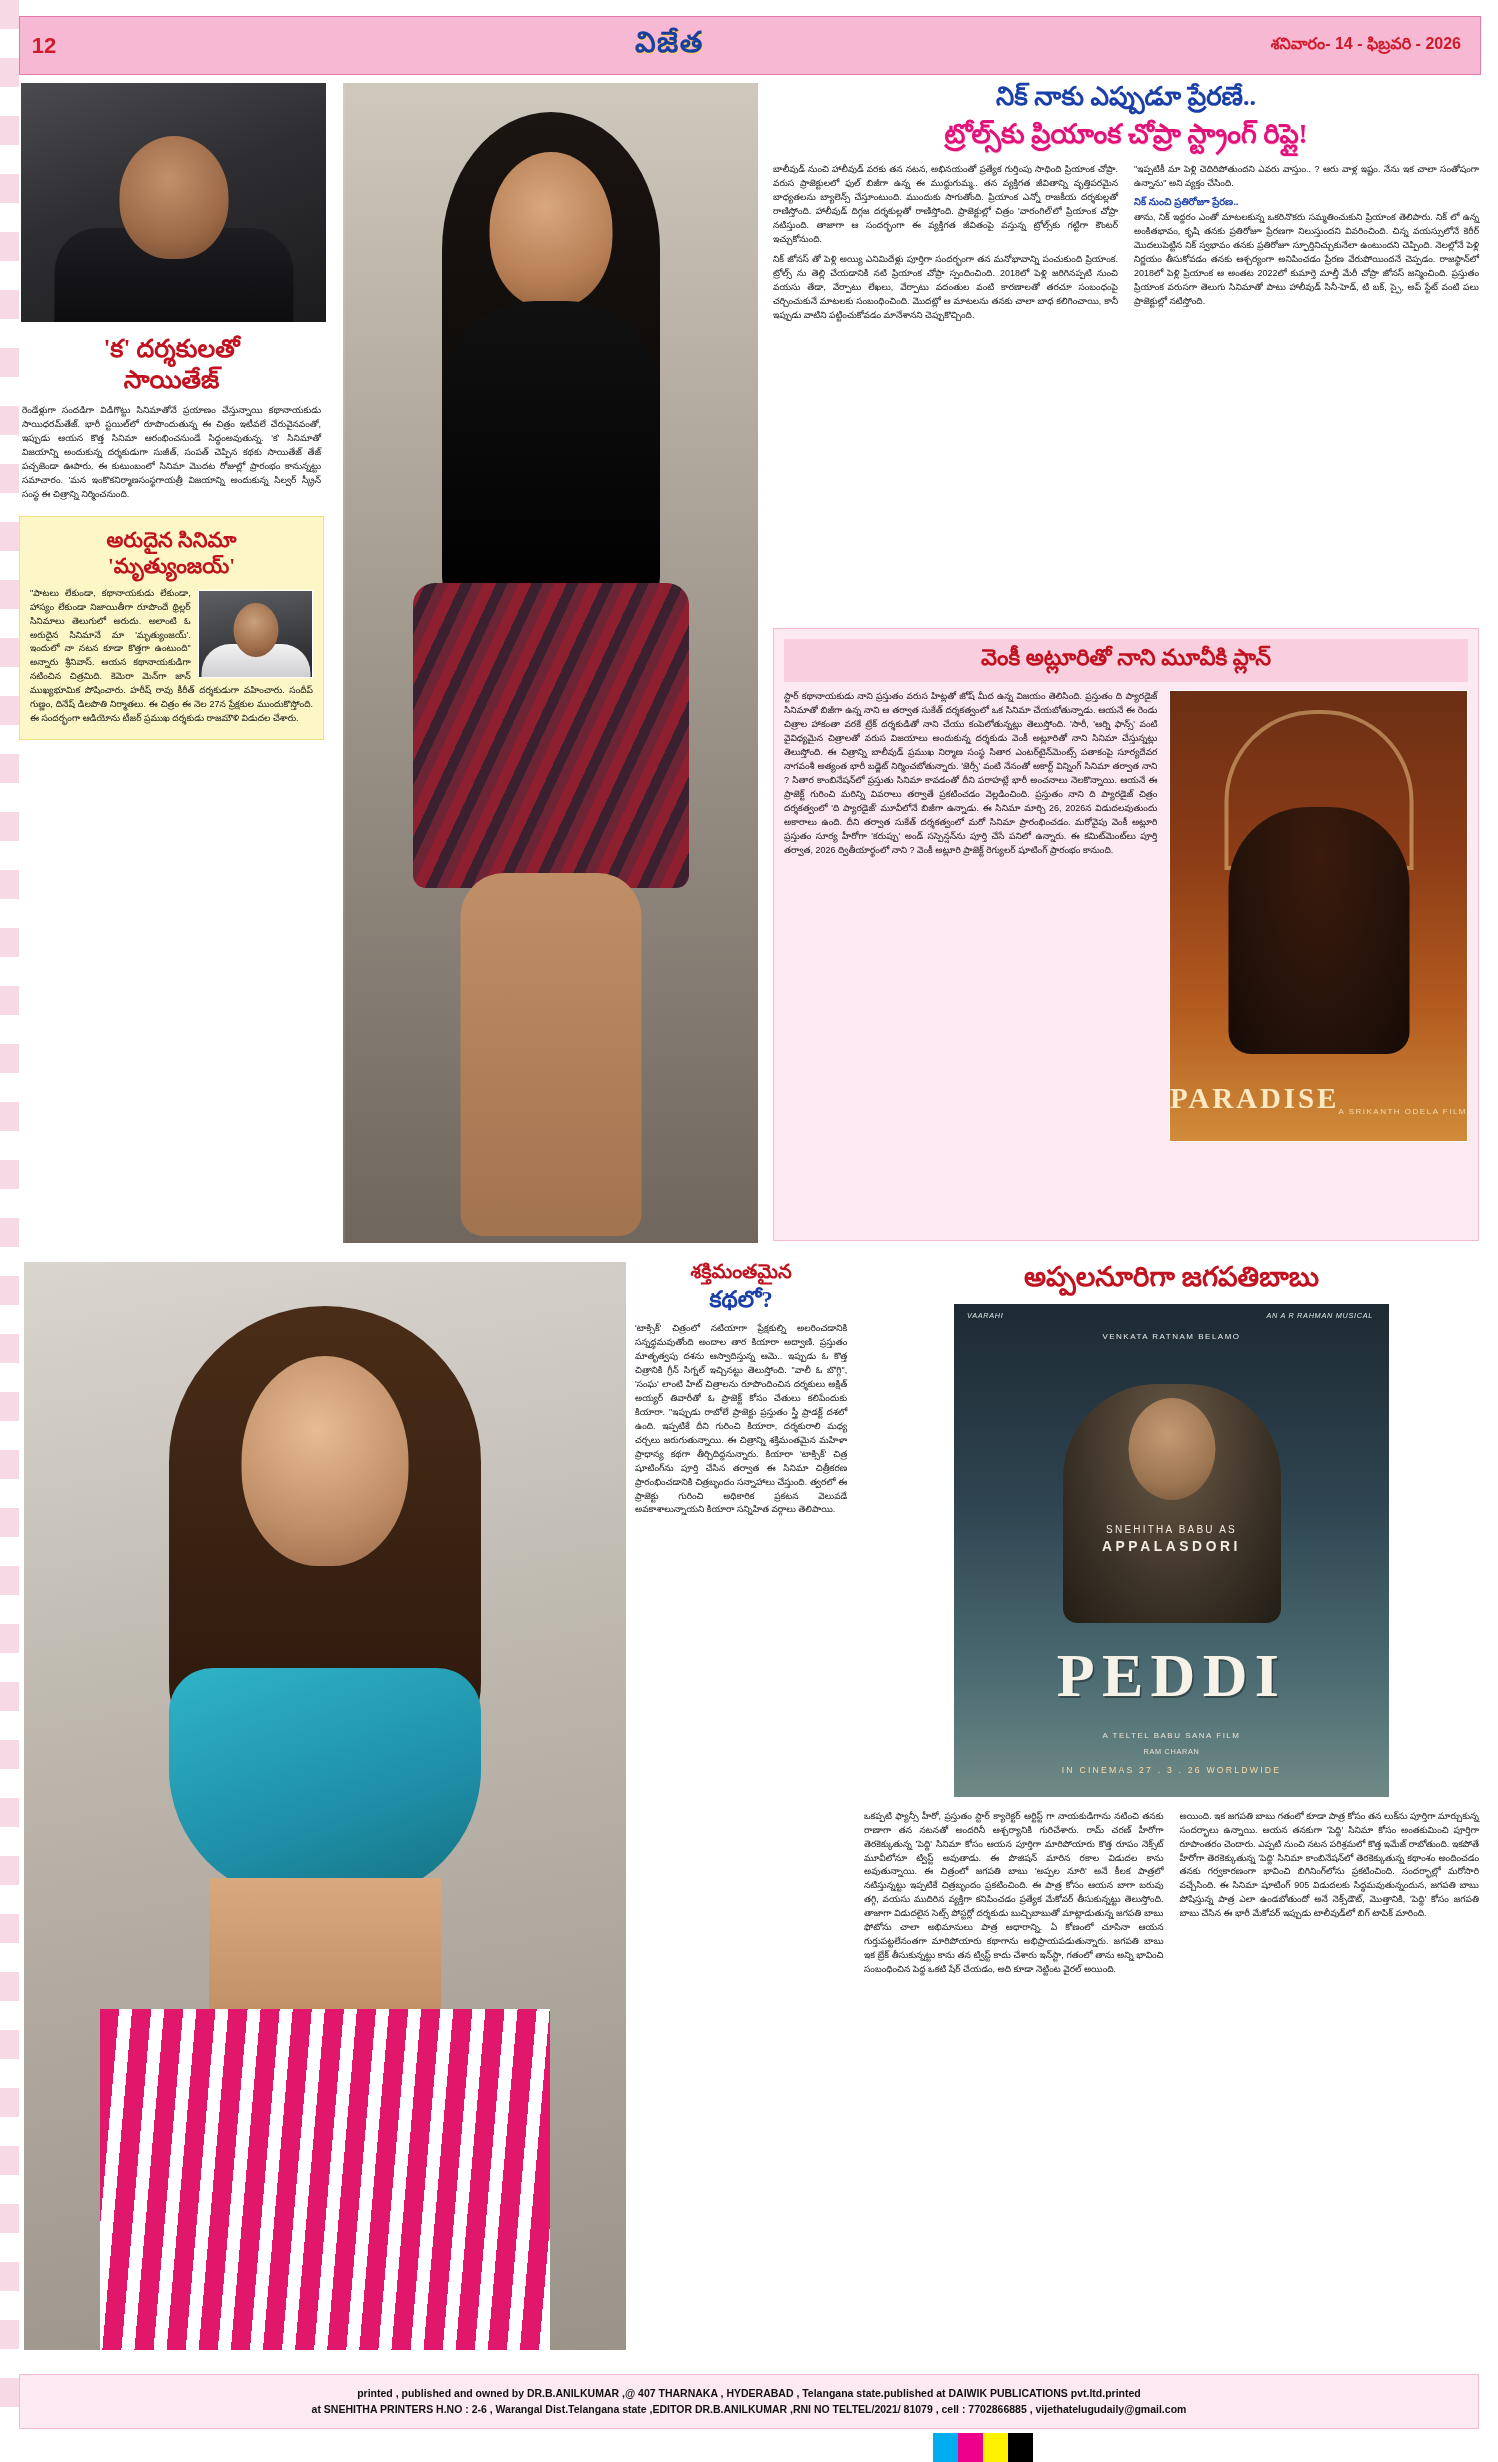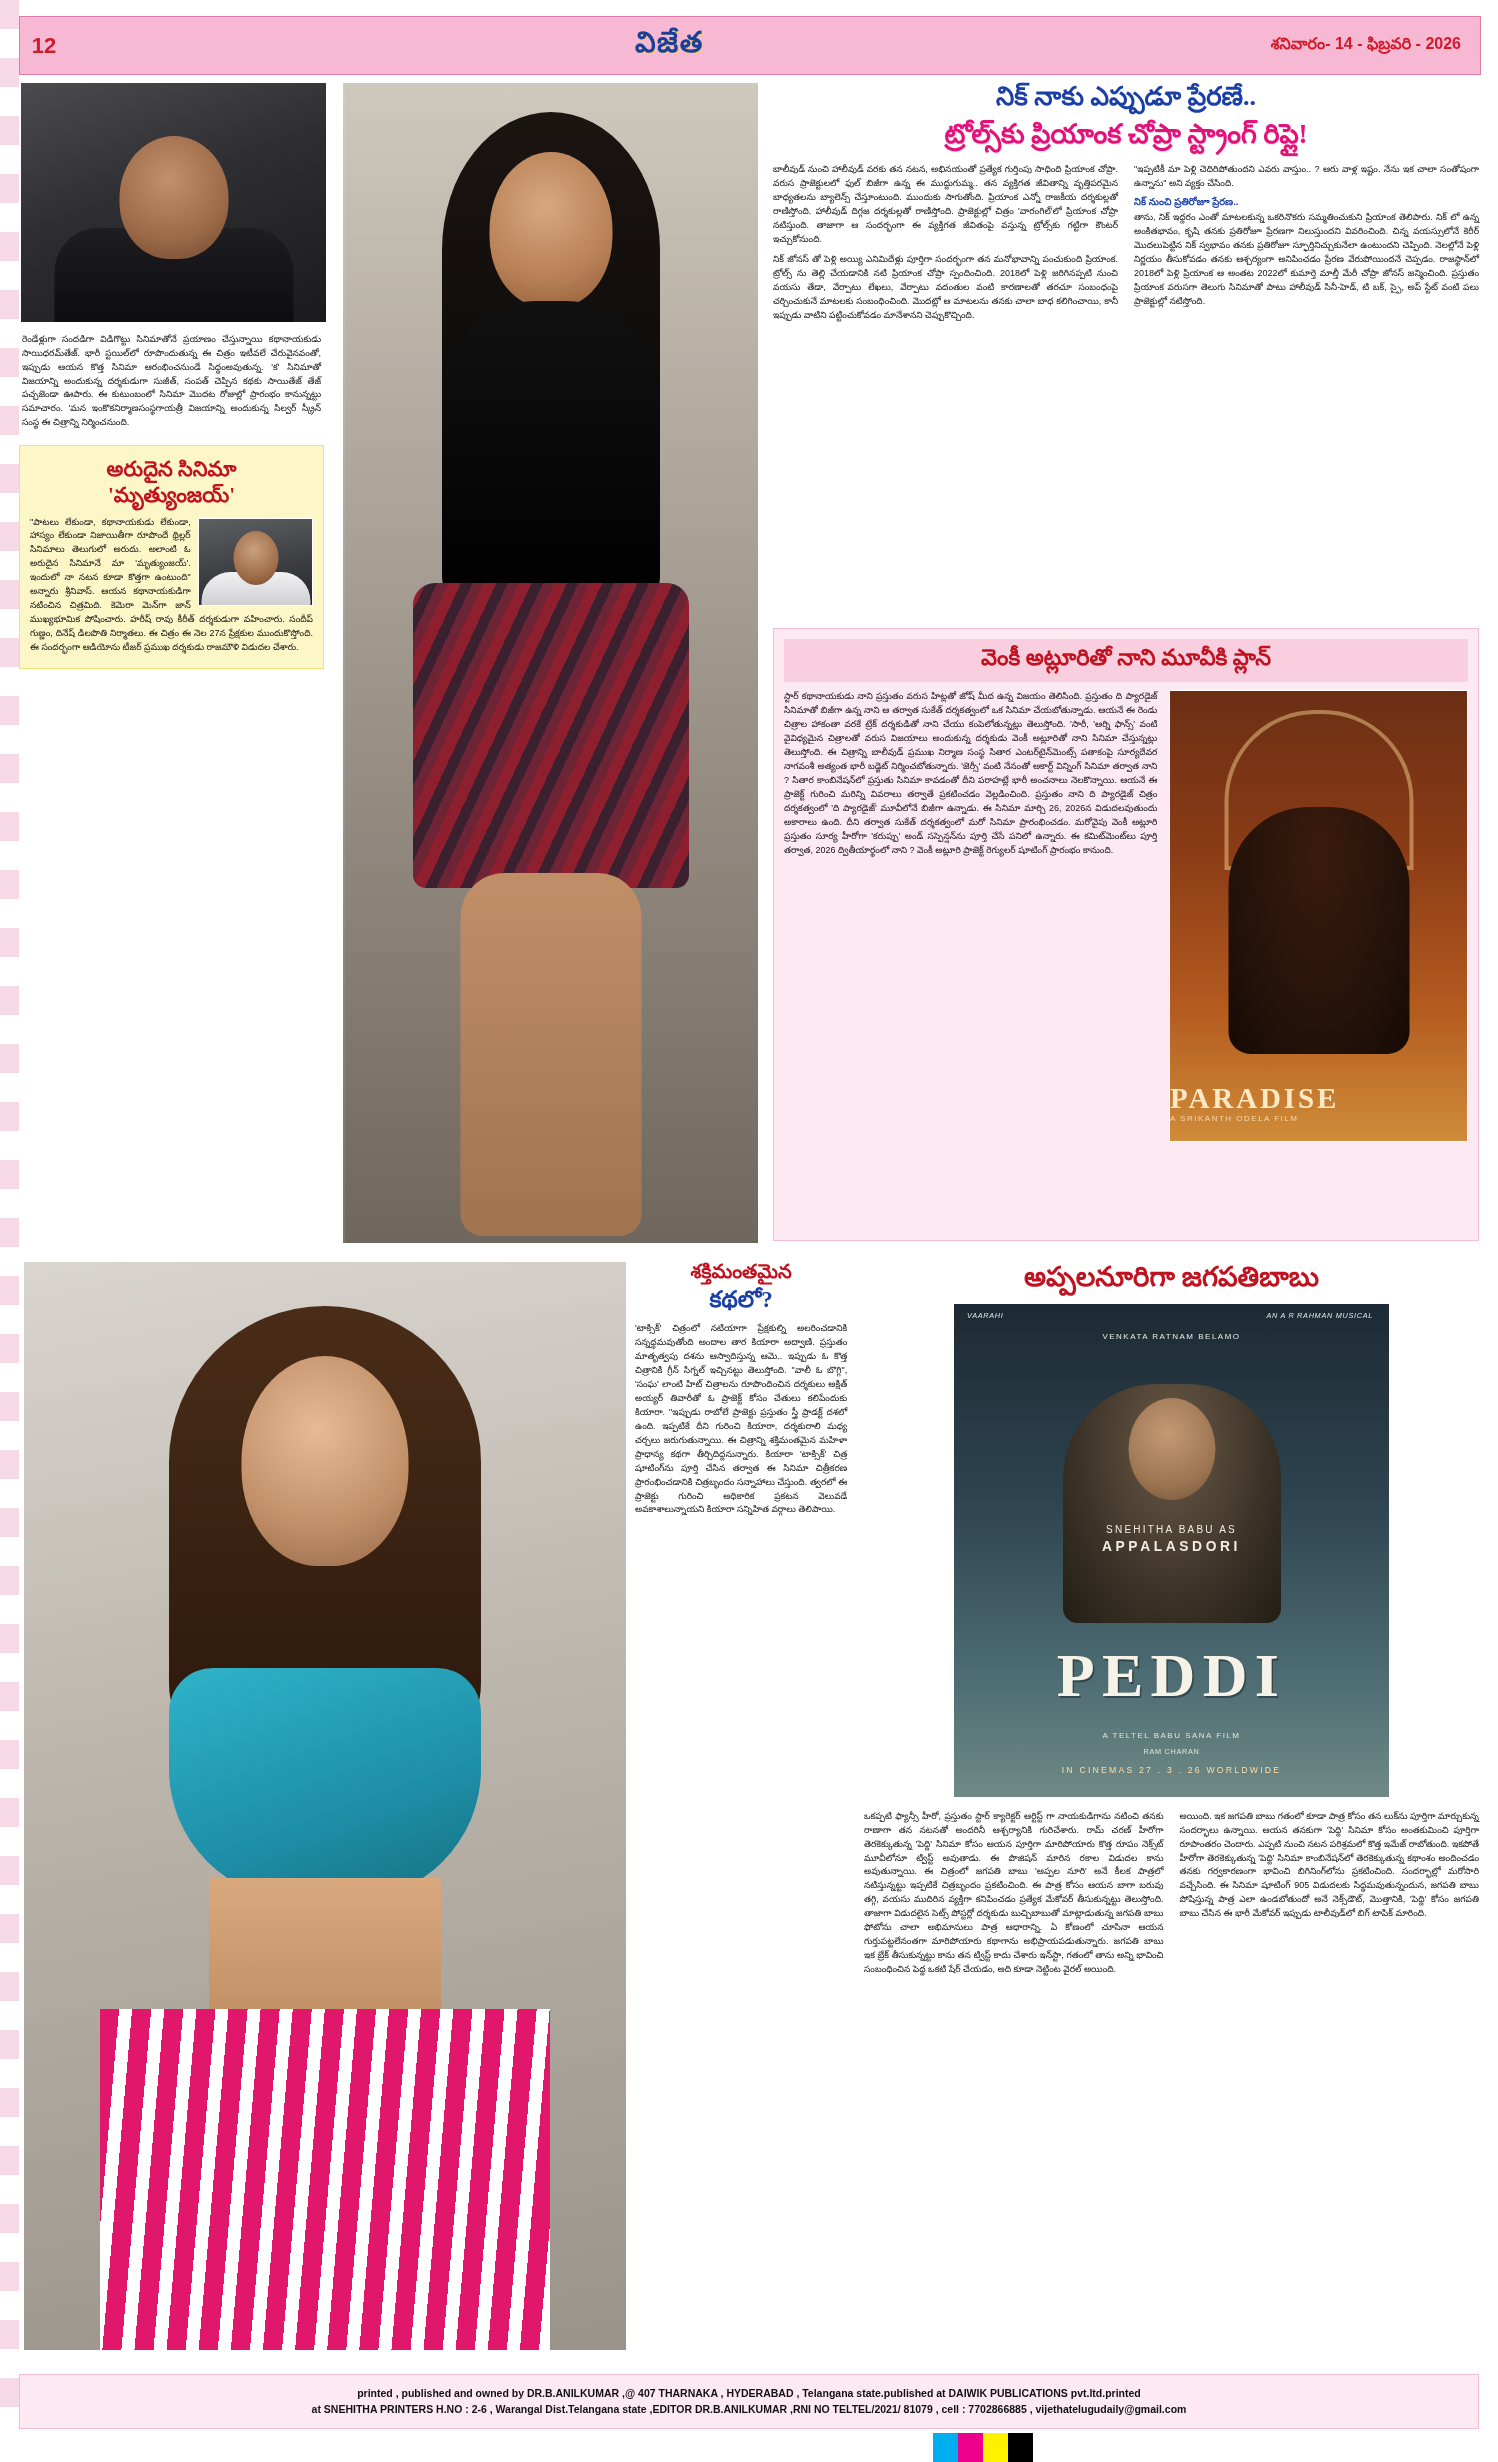--- a/index.html
+++ b/index.html
@@ -262,22 +262,22 @@
   .pp-title{
     position:absolute; left:0; right:0; bottom:26px;
     text-align:left;
     color:#ffe9c2;
     font-family:"Liberation Serif", serif;
     font-size:29px;
     font-weight:bold;
     letter-spacing:2.9px;
   }
   .pp-sub{
-    position:absolute; left:0; right:0; bottom:18px;
-    text-align:left;
+    position:absolute; left:0; right:0; bottom:25px;
+    text-align:right;
     color:#f7d9ac;
     font-size:8px;
     letter-spacing:1.5px;
   }
 
   
   .bottom-photo{
     position:absolute;
     left:22px; top:1260px;
     width:602px; height:1088px;
@@ -456,20 +456,24 @@
     <div class="page-number">12</div>
     <div class="masthead-logo">
       <span class="logo-text">వి</span>
       <span class="logo-text accent">జేత</span>
     </div>
     <div class="masthead-date">శనివారం- 14 - ఫిబ్రవరి - 2026</div>
   </div>
 
   <div class="col-left">
     <div class="photo-box male1"></div>
+    <div class="headline-red">
+      <div>'క' దర్శకులతో</div>
+      <div>సాయితేజ్</div>
+    </div>
     <div class="te body-left">రెండేళ్లుగా సందడిగా విడిగొట్టు సినిమాతోనే ప్రయాణం చేస్తున్నాయి కథానాయకుడు సాయిధరమ్‌తేజ్. భారీ స్టయిల్‌లో రూపొందుతున్న ఈ చిత్రం ఇటీవలే చేరువైనవంతో, ఇప్పుడు ఆయన కొత్త సినిమా ఆరంభించనుండే సిద్ధంఅవుతున్న. 'క' సినిమాతో విజయాన్ని అందుకున్న దర్శకుడుగా సుజీత్, సంపత్ చెప్పిన కథకు సాయితేజ్ తేజ్ పచ్చజెండా ఊపారు. ఈ కుటుంబంలో సినిమా మొదట రోజుల్లో ప్రారంభం కానున్నట్టు సమాచారం. 'మన ఇంకొకనిర్మాణసంస్థగాయత్రీ విజయాన్ని అందుకున్న సిల్వర్ స్క్రీన్ సంస్థ ఈ చిత్రాన్ని నిర్మించనుంది.</div>
 
     <div class="box-yellow">
       <h3>
         <span>అరుదైన సినిమా</span><br>
         <span>'మృత్యుంజయ్'</span>
       </h3>
       <div class="inner-photo"></div>
       <div class="te">"పాటలు లేకుండా, కథానాయకుడు లేకుండా, హాస్యం లేకుండా నిజాయితీగా రూపొందే థ్రిల్లర్ సినిమాలు తెలుగులో అరుదు. అలాంటి ఓ అరుదైన సినిమానే మా 'మృత్యుంజయ్'. ఇందులో నా నటన కూడా కొత్తగా ఉంటుంది" అన్నారు శ్రీనివాస్. ఆయన కథానాయకుడిగా నటించిన చిత్రమిది. కెమెరా మెన్‌గా జాన్ ముఖ్యభూమిక పోషించారు. హరీష్ రావు కీరీత్ దర్శకుడుగా వహించారు. సందీప్ గుణ్ణం, దినేష్ డిలపొతి నిర్మాతలు. ఈ చిత్రం ఈ నెల 27న ప్రేక్షకుల ముందుకొస్తోంది. ఈ సందర్భంగా ఆడియోను టీజర్ ప్రముఖ దర్శకుడు రాజమౌళి విడుదల చేశారు.</div>
     </div>

